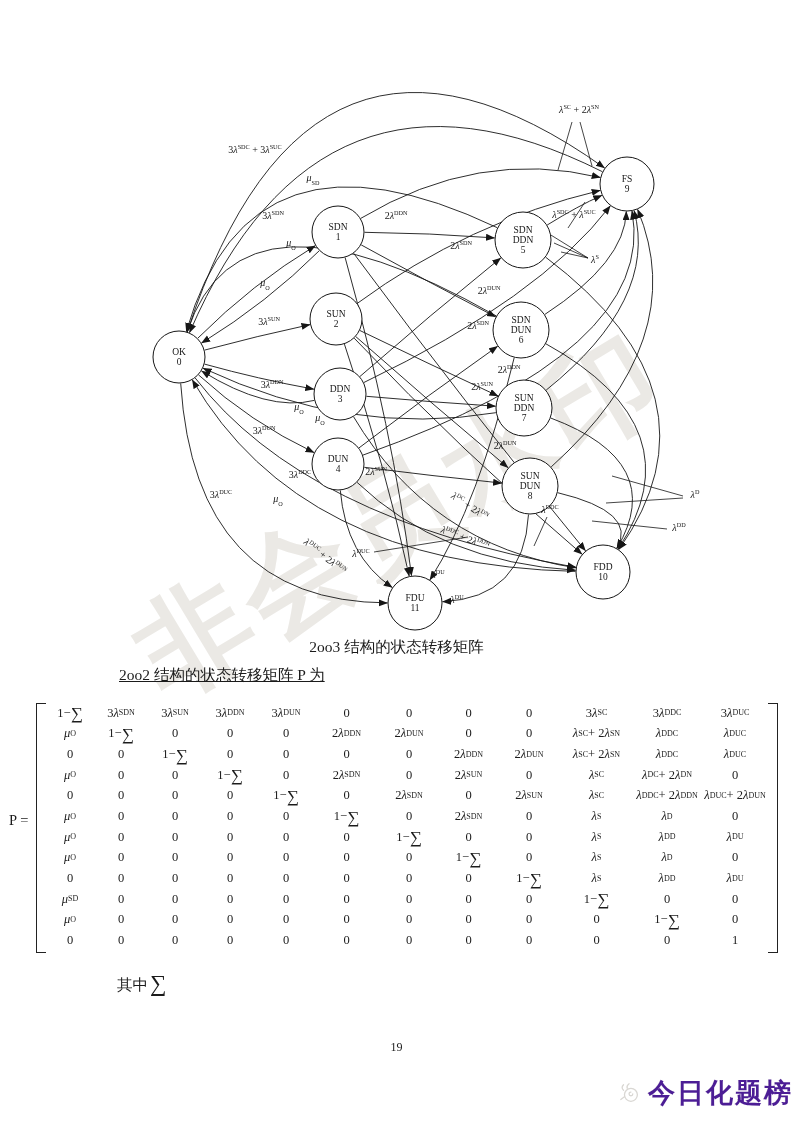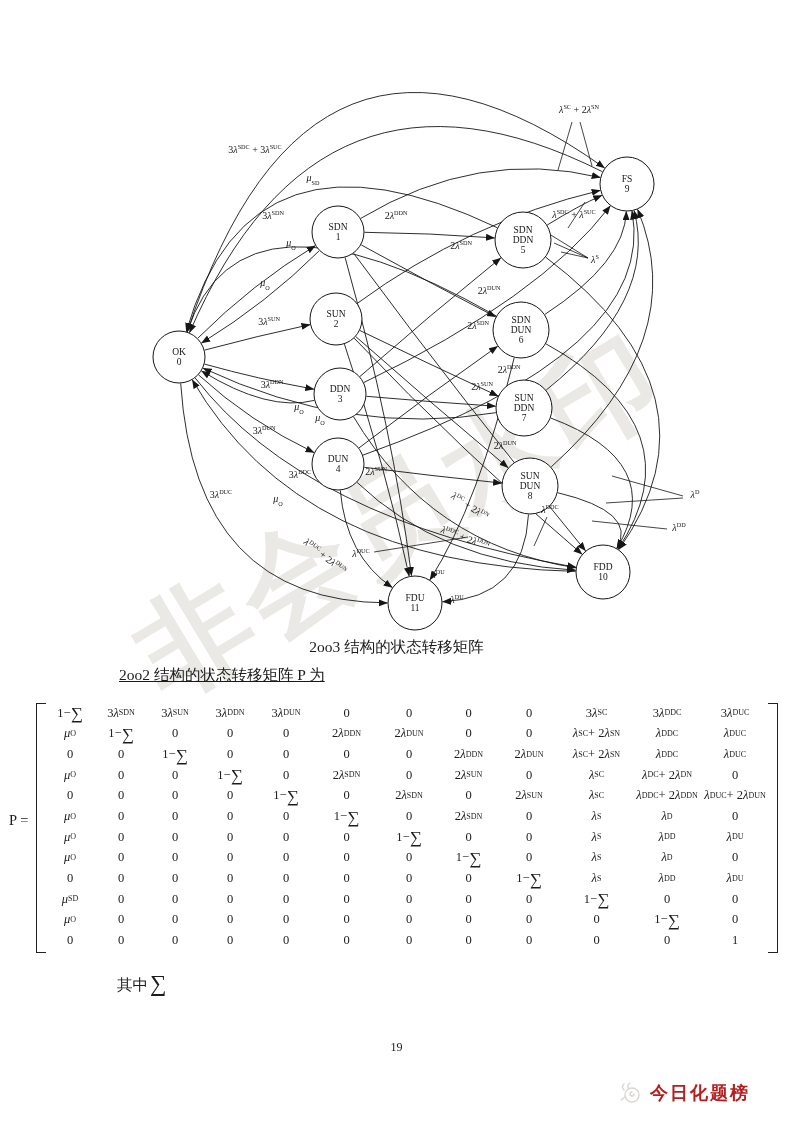--- a/index.html
+++ b/index.html
@@ -30,21 +30,21 @@
   .mcell i{font-style:italic;}
   .sg{font-size:1.35em;line-height:0;position:relative;top:1px;}
   
   .note{position:absolute;left:117px;top:948px;font-size:15.5px;z-index:2;display:flex;align-items:center;margin-top:24px;}
   .note .bigsigma{font-size:23px;margin:0 6px 0 2px;position:relative;top:-1px;}
   
   .pagenum{position:absolute;left:0;right:0;top:1040px;text-align:center;font-size:12px;z-index:2;}
   
   .logo{position:absolute;left:618px;top:1074px;width:175px;height:38px;z-index:2;
         display:flex;align-items:center;gap:6px;}
-  .logo-text{font-size:18px;font-weight:bold;letter-spacing:2px;color:#b91c1c;
+  .logo-text{font-size:27px;font-weight:bold;letter-spacing:2px;color:#4c1d95;
              text-shadow:0.5px 0.5px 0 #ffffff, -0.5px -0.5px 0 #f0efec;white-space:nowrap;}
 </style>
 </head>
 <body>
 
 <div class="page">
 
   <div class="watermark">非会员水印</div>
 
   <svg class="diagram" width="793" height="660" viewBox="0 0 793 660">

